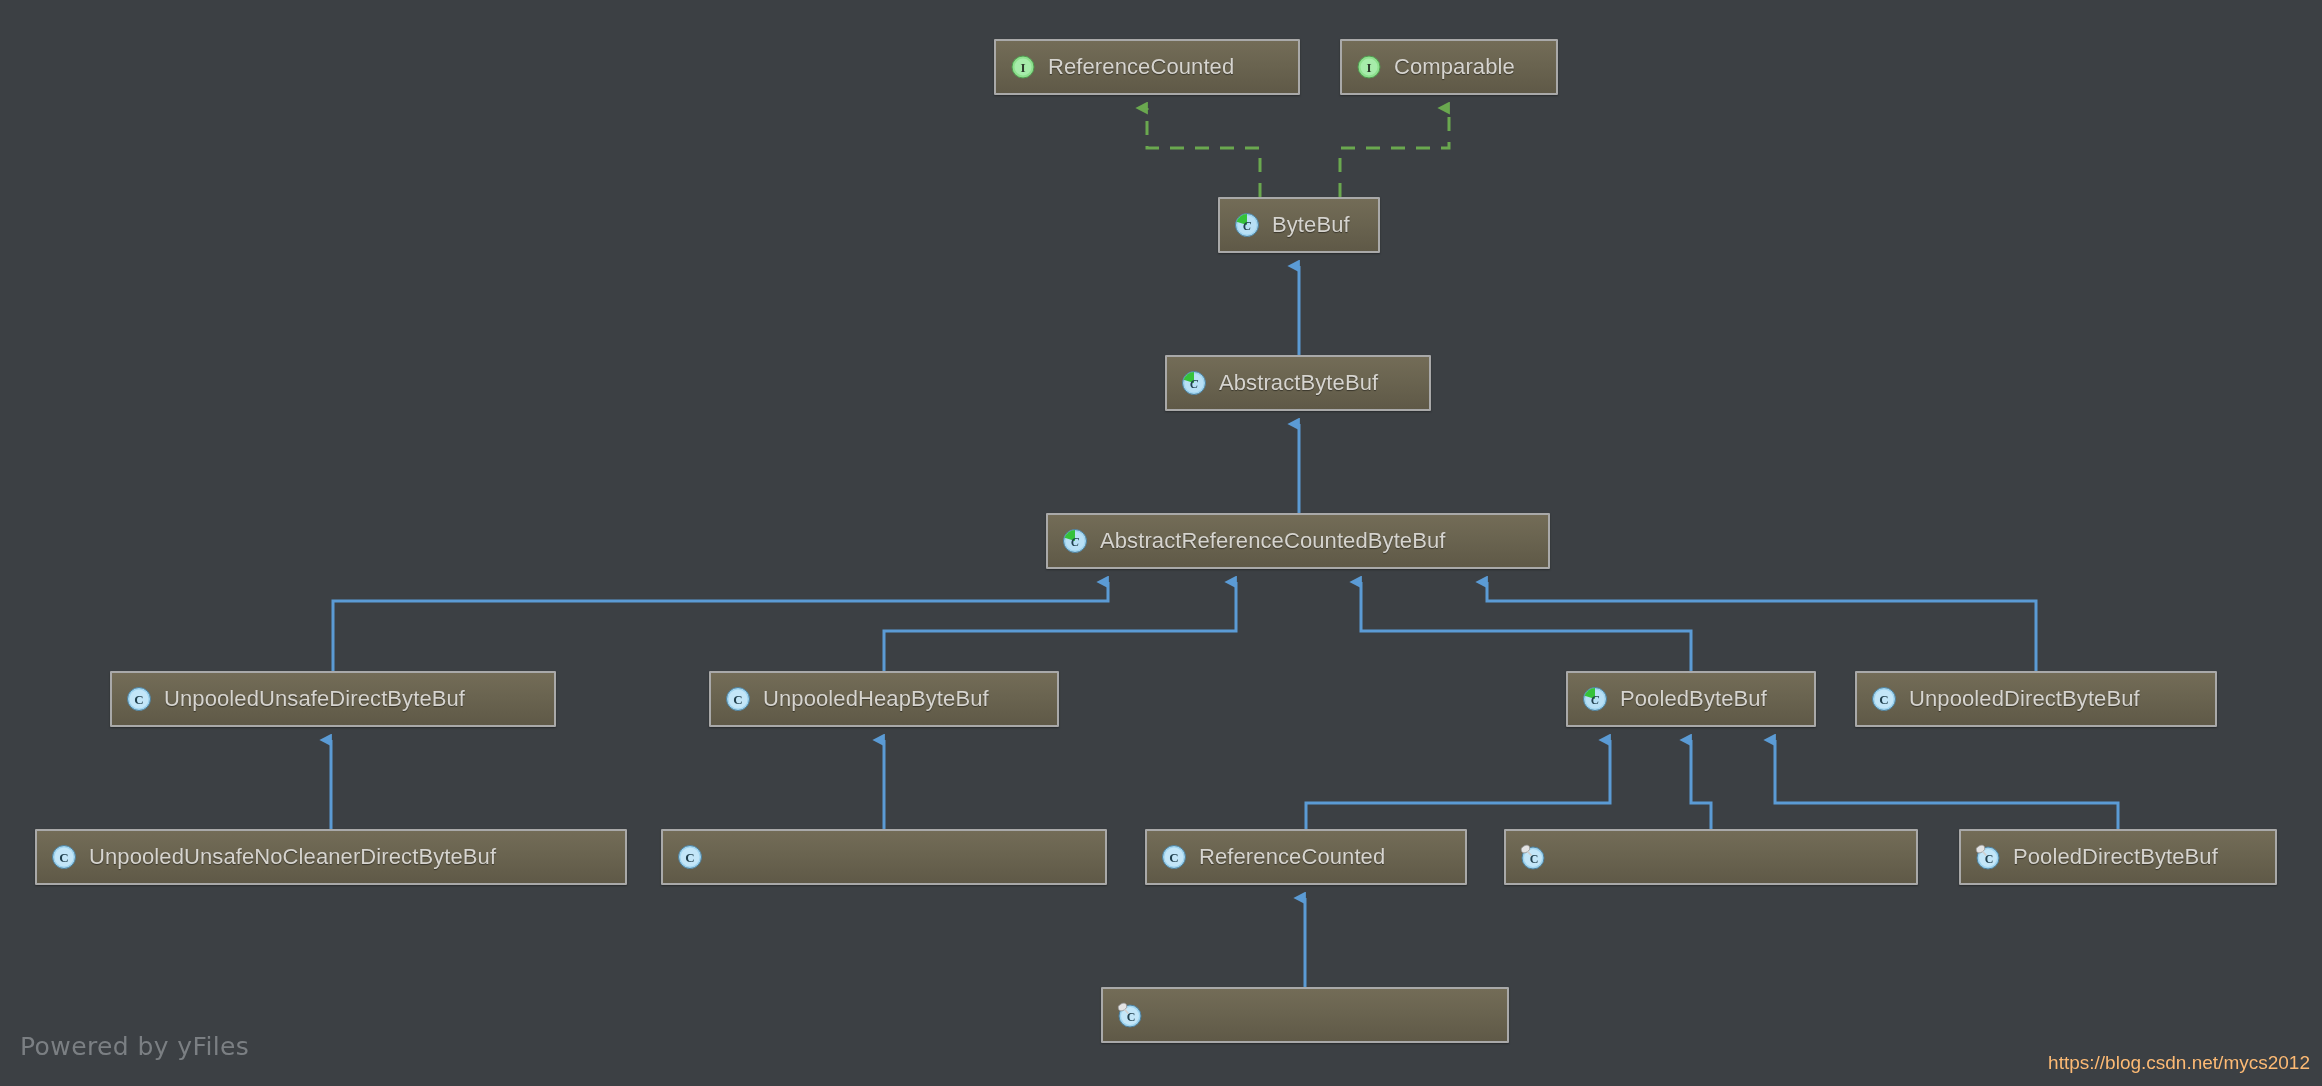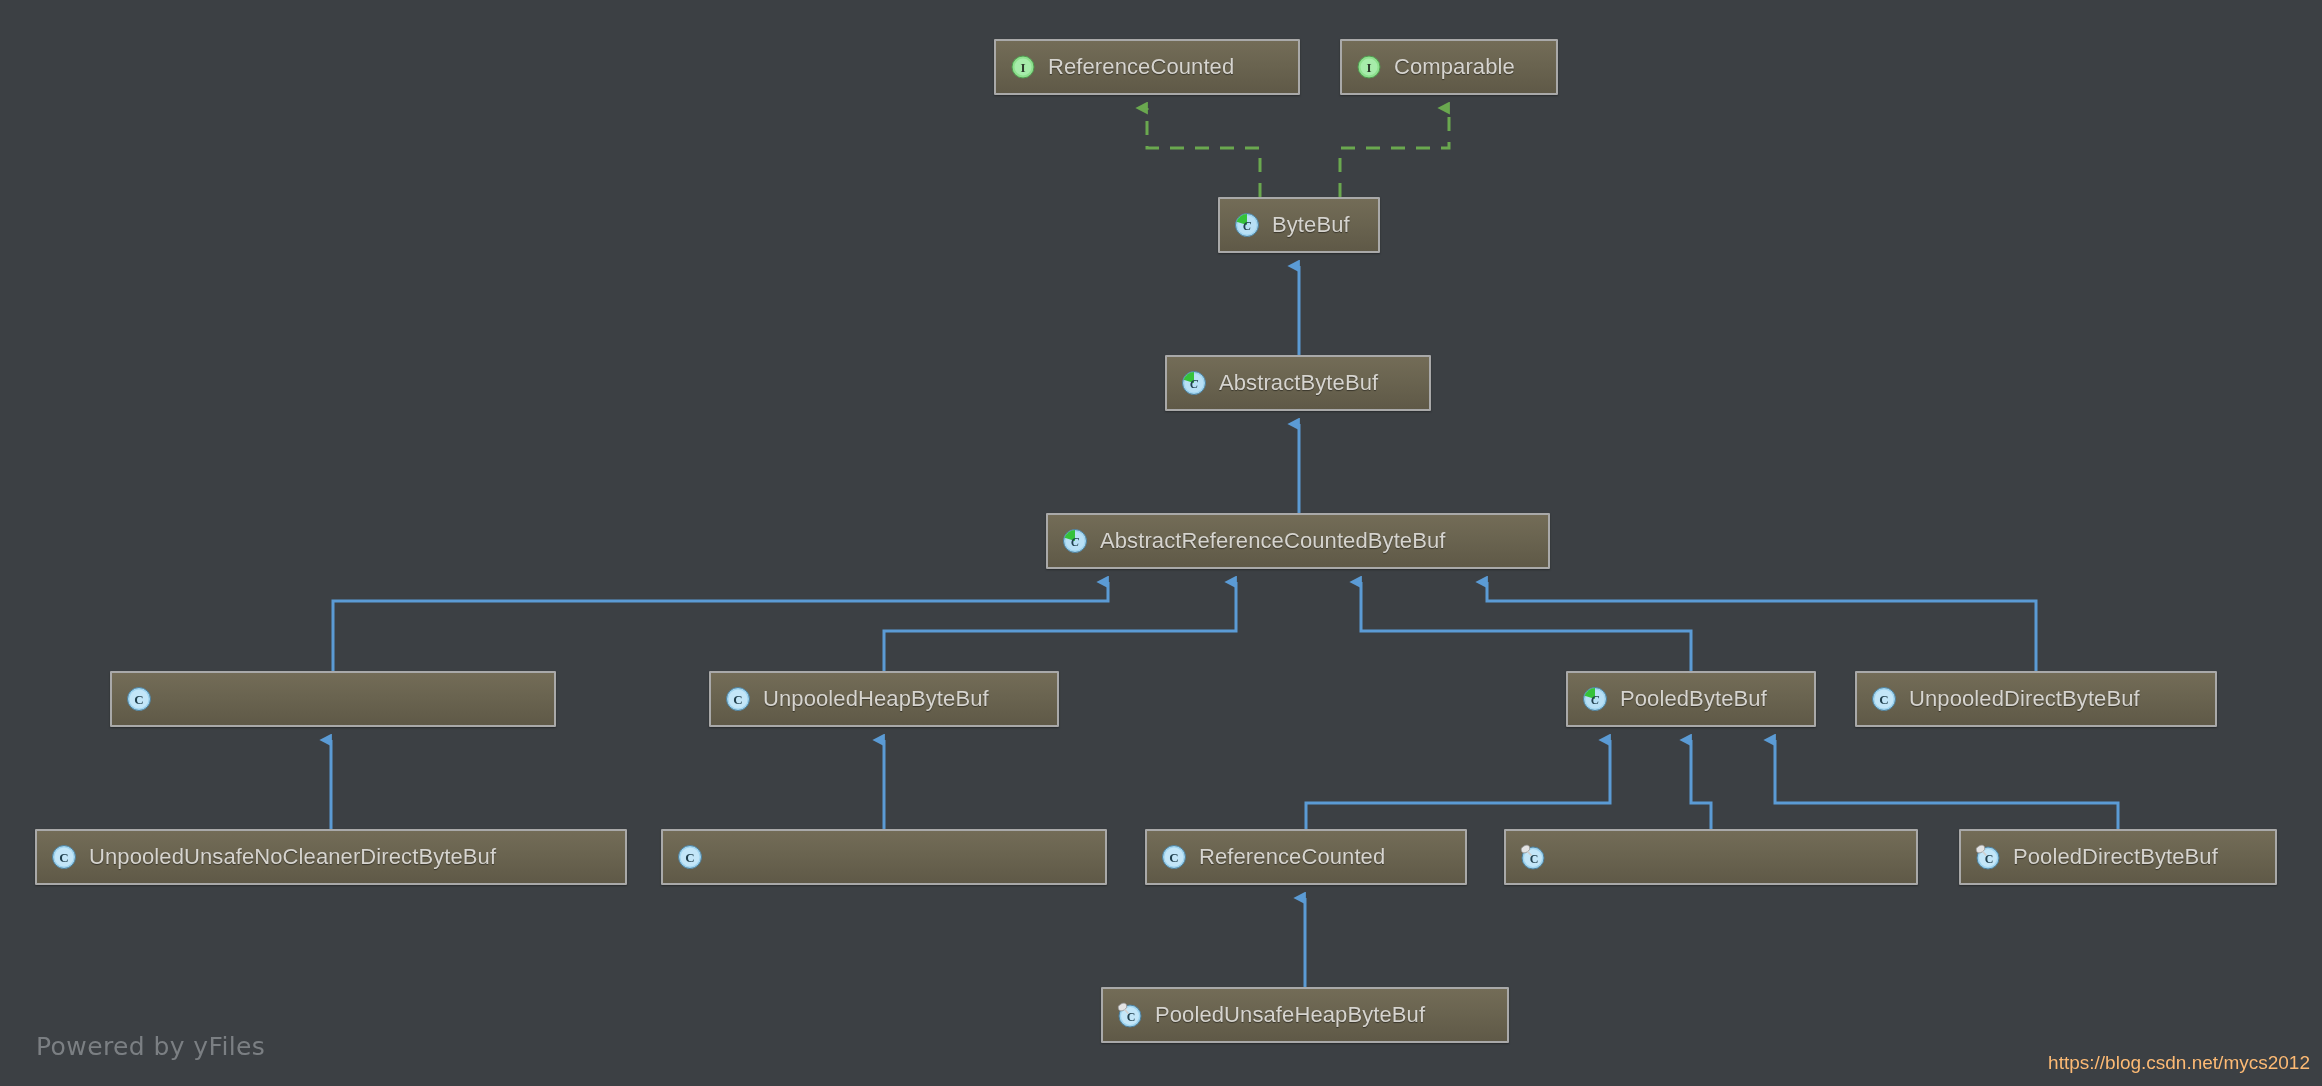--- a/index.html
+++ b/index.html
@@ -155,20 +155,21 @@
             <text x="14" y="18.5" fill="#22414f" font-size="12" font-family="&quot;Liberation Serif&quot;, serif" font-weight="bold" text-anchor="middle" font-style="italic">C</text>
           </svg></span>
         <span class="node-label">AbstractReferenceCountedByteBuf</span>
       </div>
       <div class="uml-node" style="left: 110px; top: 671px; width: 446px; height: 56px;">
         <span class="node-icon"><svg viewBox="0 0 28 28" width="28" height="28">
             <circle cx="14" cy="14" r="11.5" fill="#9fd4ef" stroke="#4d7f9c" stroke-width="1"></circle>
             <circle cx="14" cy="14" r="9.5" fill="#c3e6f8"></circle>
             <text x="14" y="19" fill="#22414f" font-size="13" font-family="&quot;Liberation Serif&quot;, serif" font-weight="bold" text-anchor="middle">C</text>
           </svg></span>
+        <span class="node-label">UnpooledUnsafeDirectByteBuf</span>
       </div>
       <div class="uml-node" style="left: 709px; top: 671px; width: 350px; height: 56px;">
         <span class="node-icon"><svg viewBox="0 0 28 28" width="28" height="28">
             <circle cx="14" cy="14" r="11.5" fill="#9fd4ef" stroke="#4d7f9c" stroke-width="1"></circle>
             <circle cx="14" cy="14" r="9.5" fill="#c3e6f8"></circle>
             <text x="14" y="19" fill="#22414f" font-size="13" font-family="&quot;Liberation Serif&quot;, serif" font-weight="bold" text-anchor="middle">C</text>
           </svg></span>
         <span class="node-label">UnpooledHeapByteBuf</span>
       </div>
       <div class="uml-node" style="left: 1566px; top: 671px; width: 250px; height: 56px;">
@@ -231,21 +232,20 @@
         <span class="node-label">PooledDirectByteBuf</span>
       </div>
       <div class="uml-node" style="left: 1101px; top: 987px; width: 408px; height: 56px;">
         <span class="node-icon"><svg viewBox="0 0 28 28" width="28" height="28">
             <circle cx="14" cy="15" r="11" fill="#9fd4ef" stroke="#4d7f9c" stroke-width="1"></circle>
             <circle cx="14" cy="15" r="9" fill="#c3e6f8"></circle>
             <text x="15" y="19.5" fill="#22414f" font-size="12" font-family="&quot;Liberation Serif&quot;, serif" font-weight="bold" text-anchor="middle">C</text>
             <ellipse cx="6.5" cy="6" rx="4.6" ry="3.4" transform="rotate(-28 6.5 6)" fill="#e3e3e3" stroke="#8d8d8d" stroke-width="0.7"></ellipse>
             <line x1="8.6" y1="8.4" x2="12.4" y2="12.6" stroke="#d0d0d0" stroke-width="1.6"></line>
           </svg></span>
-        <span class="node-label">PooledUnsafeHeapByteBuf</span>
       </div>
     </div>
 
-  <div class="watermark" style="left:20px; top:1032px;margin-left:16px;">Powered by yFiles</div>
+  <div class="watermark" style="left:20px; top:1032px;">Powered by yFiles</div>
 
   <div class="url-mark" style="right:12px; top:1052px;">https://blog.csdn.net/mycs2012</div>
 
 </div>
 
 </body></html>

